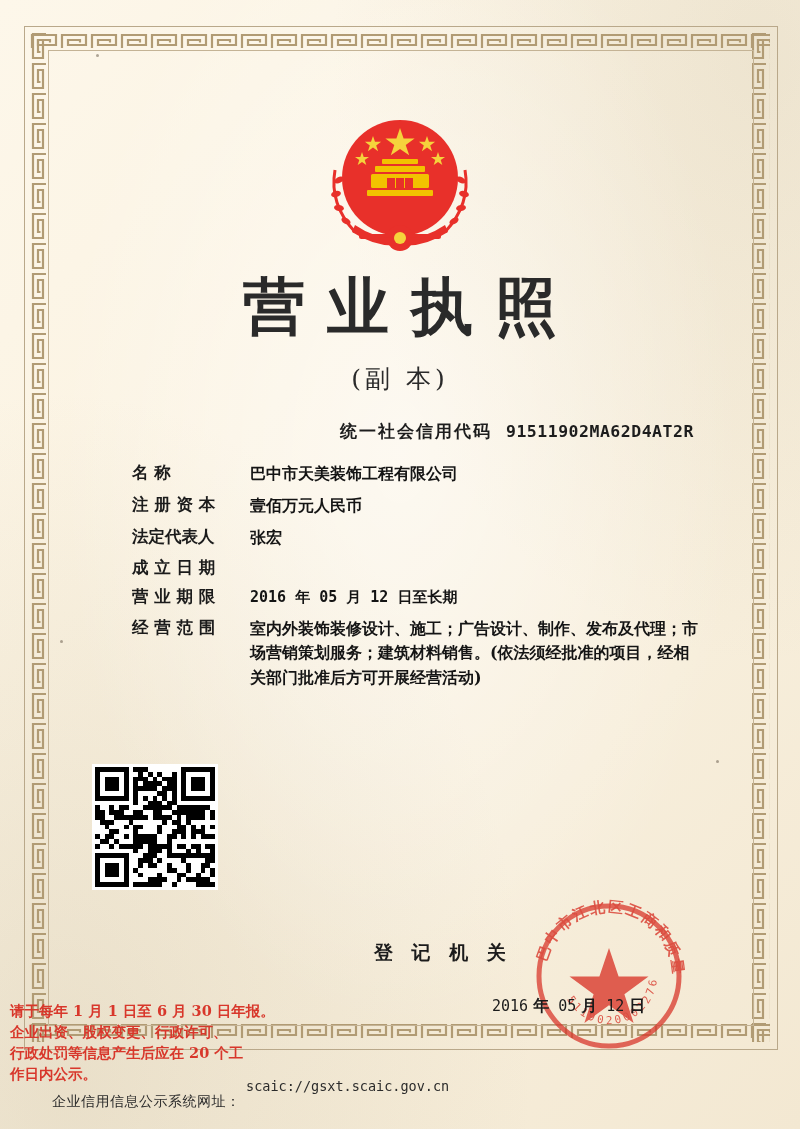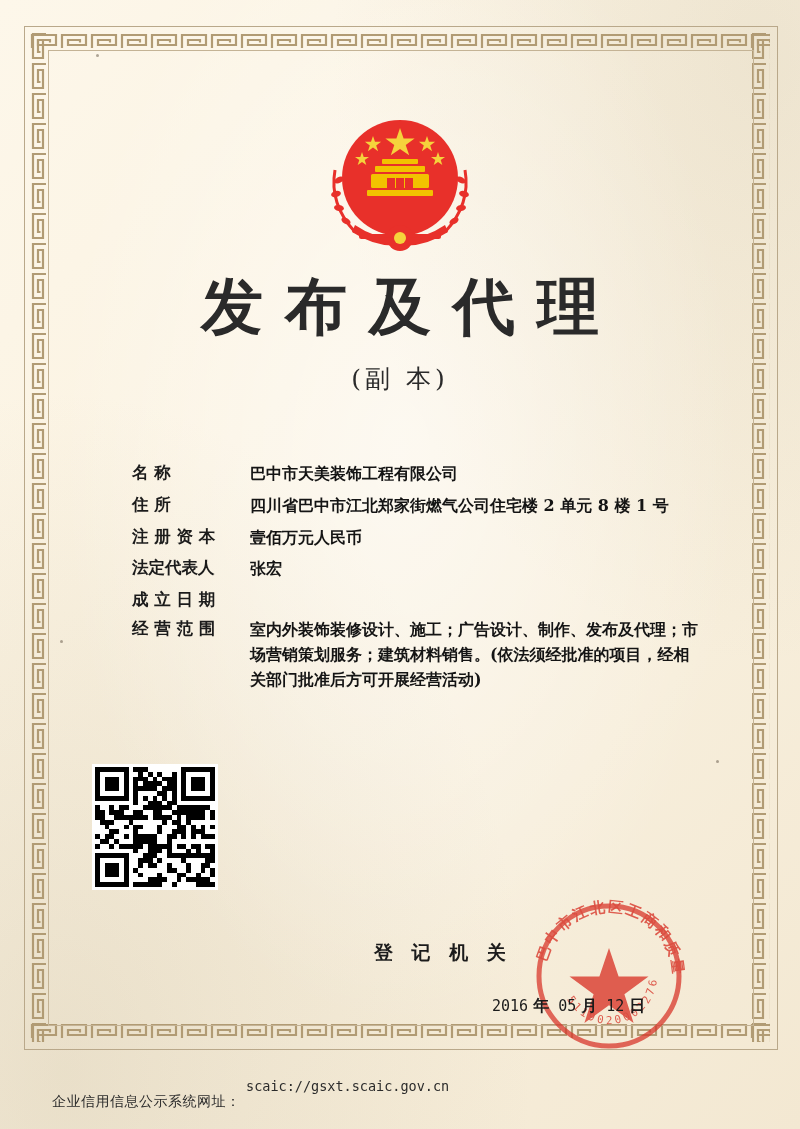--- a/index.html
+++ b/index.html
@@ -355,43 +355,47 @@
 
       <g fill="#e8302a">
         <circle cx="85" cy="126" r="13"></circle>
         <rect x="44" y="122" width="82" height="5" rx="2.5"></rect>
         <path d="M40 113 Q62 128 85 126 Q108 128 130 113 L133 120 Q108 136 85 133 Q62 136 37 120 Z"></path>
       </g>
       <circle cx="85" cy="126" r="6" fill="#f5d33c"></circle>
     </svg>
   </div>
 
-  <div class="title">发布及代理</div>
+  <div class="title">营业执照</div>
   <div class="subtitle">(副 本)</div>
 
+  <div class="credit-row">
+    <span class="credit-label">统一社会信用代码</span>
+    <span class="credit-value">91511902MA62D4AT2R</span>
+  </div>
 
   <div class="fields">
     <div class="field-row">
       <span class="field-label">名    称</span>
       <span class="field-value">巴中市天美装饰工程有限公司</span>
-    </div>
-    <div class="field-row">
-      <span class="field-label">住    所</span>
-      <span class="field-value">四川省巴中市江北郑家街燃气公司住宅楼 2 单元 8 楼 1 号</span>
     </div>
     <div class="field-row">
       <span class="field-label">注 册 资 本</span>
       <span class="field-value">壹佰万元人民币</span>
     </div>
     <div class="field-row">
       <span class="field-label">法定代表人</span>
       <span class="field-value">张宏</span>
     </div>
     <div class="field-row">
       <span class="field-label">成 立 日 期</span>
+    </div>
+    <div class="field-row">
+      <span class="field-label">营 业 期 限</span>
+      <span class="field-value mono">2016 年 05 月 12 日至长期</span>
     </div>
     <div class="field-row tall">
       <span class="field-label">经 营 范 围</span>
       <span class="field-value">室内外装饰装修设计、施工；广告设计、制作、发布及代理；市场营销策划服务；建筑材料销售。(依法须经批准的项目，经相关部门批准后方可开展经营活动)</span>
     </div>
   </div>
 
 
   <div class="qr">
     <div class="qr-grid" id="qr-grid">
@@ -1044,17 +1048,23 @@
 
   <div class="date-line">
     <span class="num">2016</span>
     <span class="ch">年</span>
     <span class="num">05</span>
     <span class="ch">月</span>
     <span class="num">12</span>
     <span class="ch">日</span>
   </div>
 
+  <div class="notice">
+    <div>请于每年 1 月 1 日至 6 月 30 日年报。</div>
+    <div>企业出资、股权变更、行政许可、</div>
+    <div>行政处罚等信息产生后应在 20 个工</div>
+    <div>作日内公示。</div>
+  </div>
 
   <div class="footer-left">企业信用信息公示系统网址：</div>
   <div class="footer-url">scaic://gsxt.scaic.gov.cn</div>
 
 </div>
 
 </body></html>

